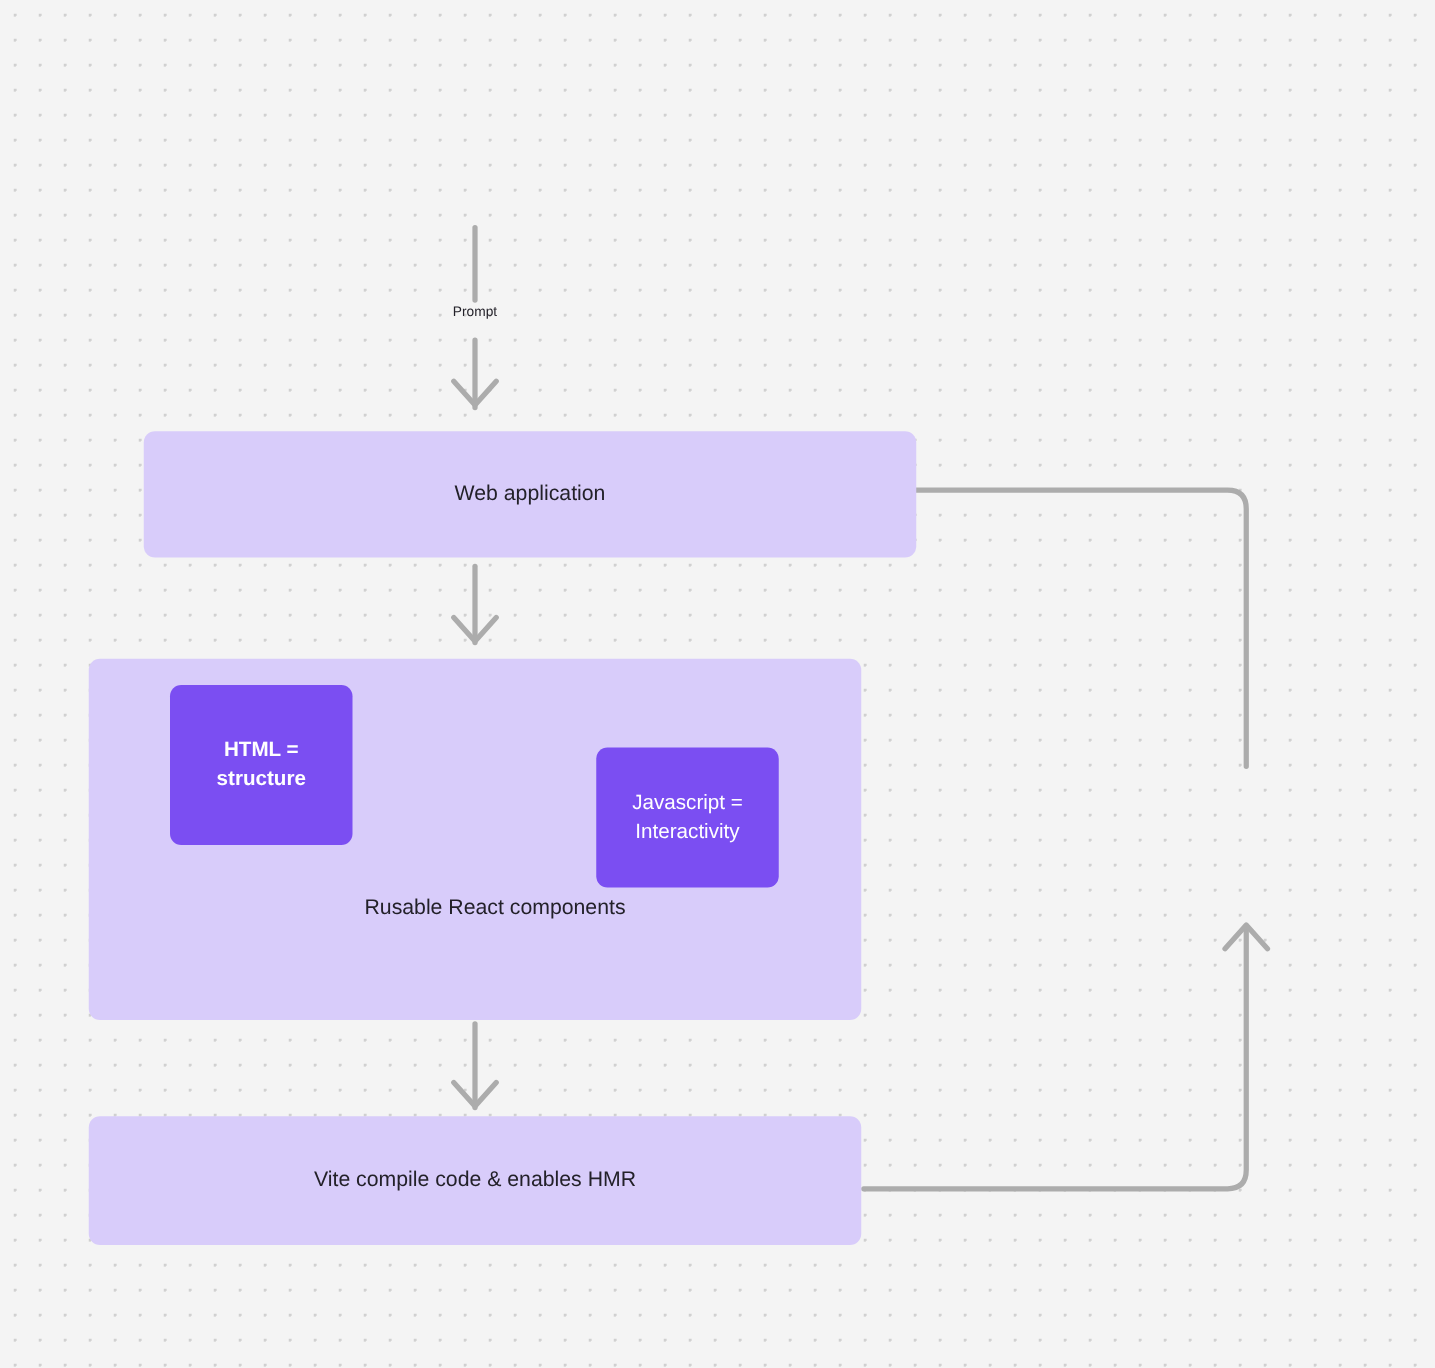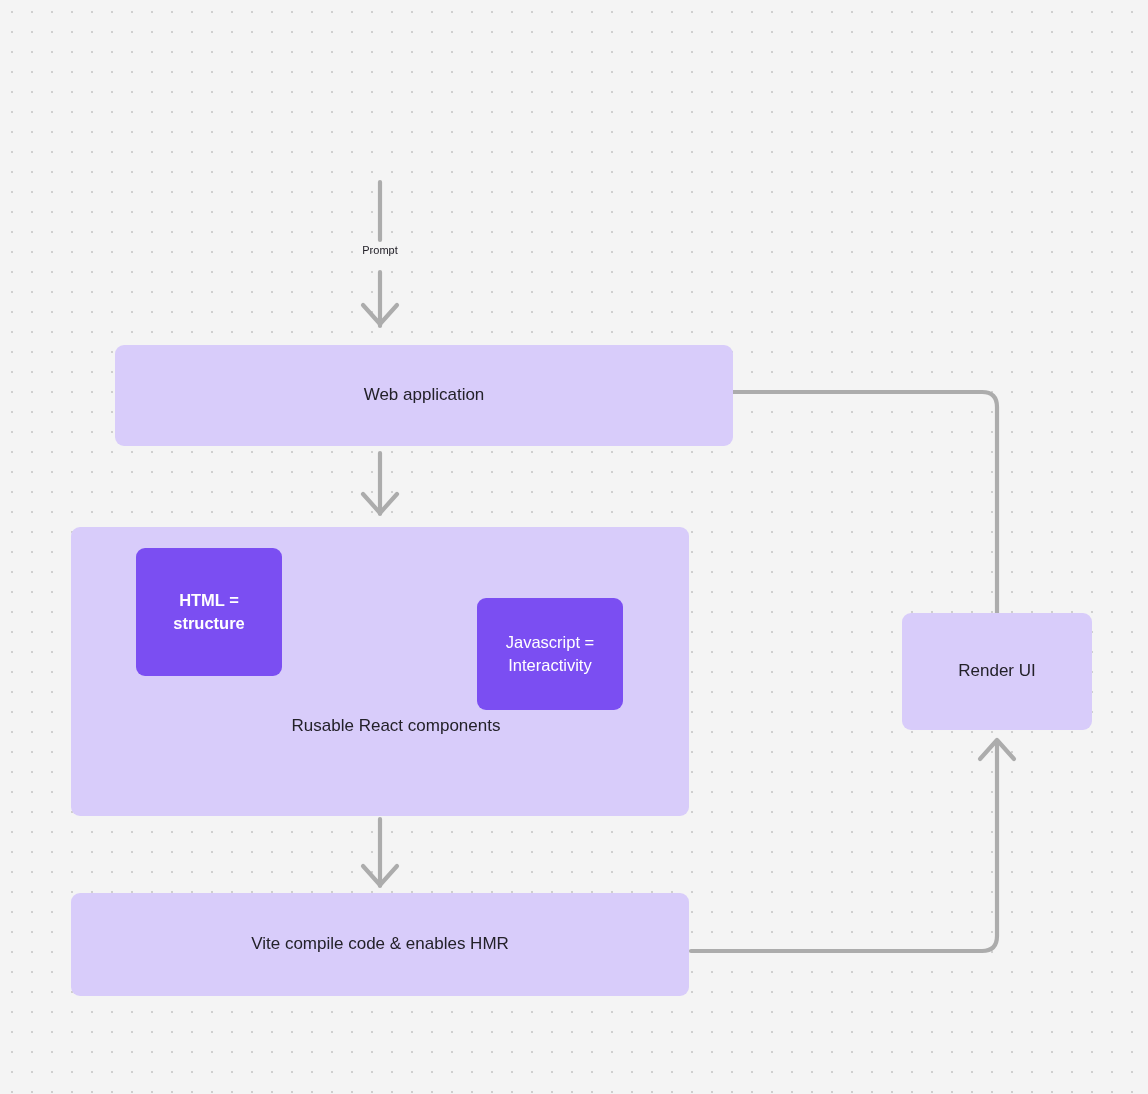--- a/index.html
+++ b/index.html
@@ -189,17 +189,14 @@
       <span>Interactivity</span>
     </span>
   </div>
 
   <div id="label-reusable">Rusable React components</div>
 
   <div class="node node-light" id="node-vite">
     <span>Vite compile code &amp; enables HMR</span>
   </div>
 
-  <div class="node node-light" id="node-render-ui">
-    <span>Render UI</span>
-  </div>
 
 </div>
 
 </body></html>

